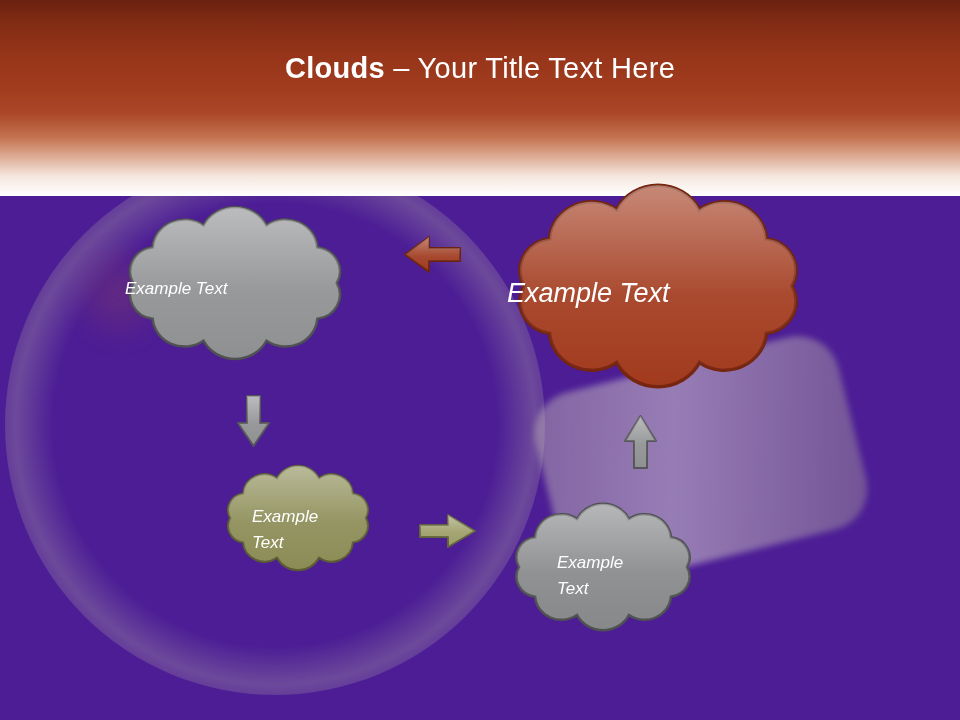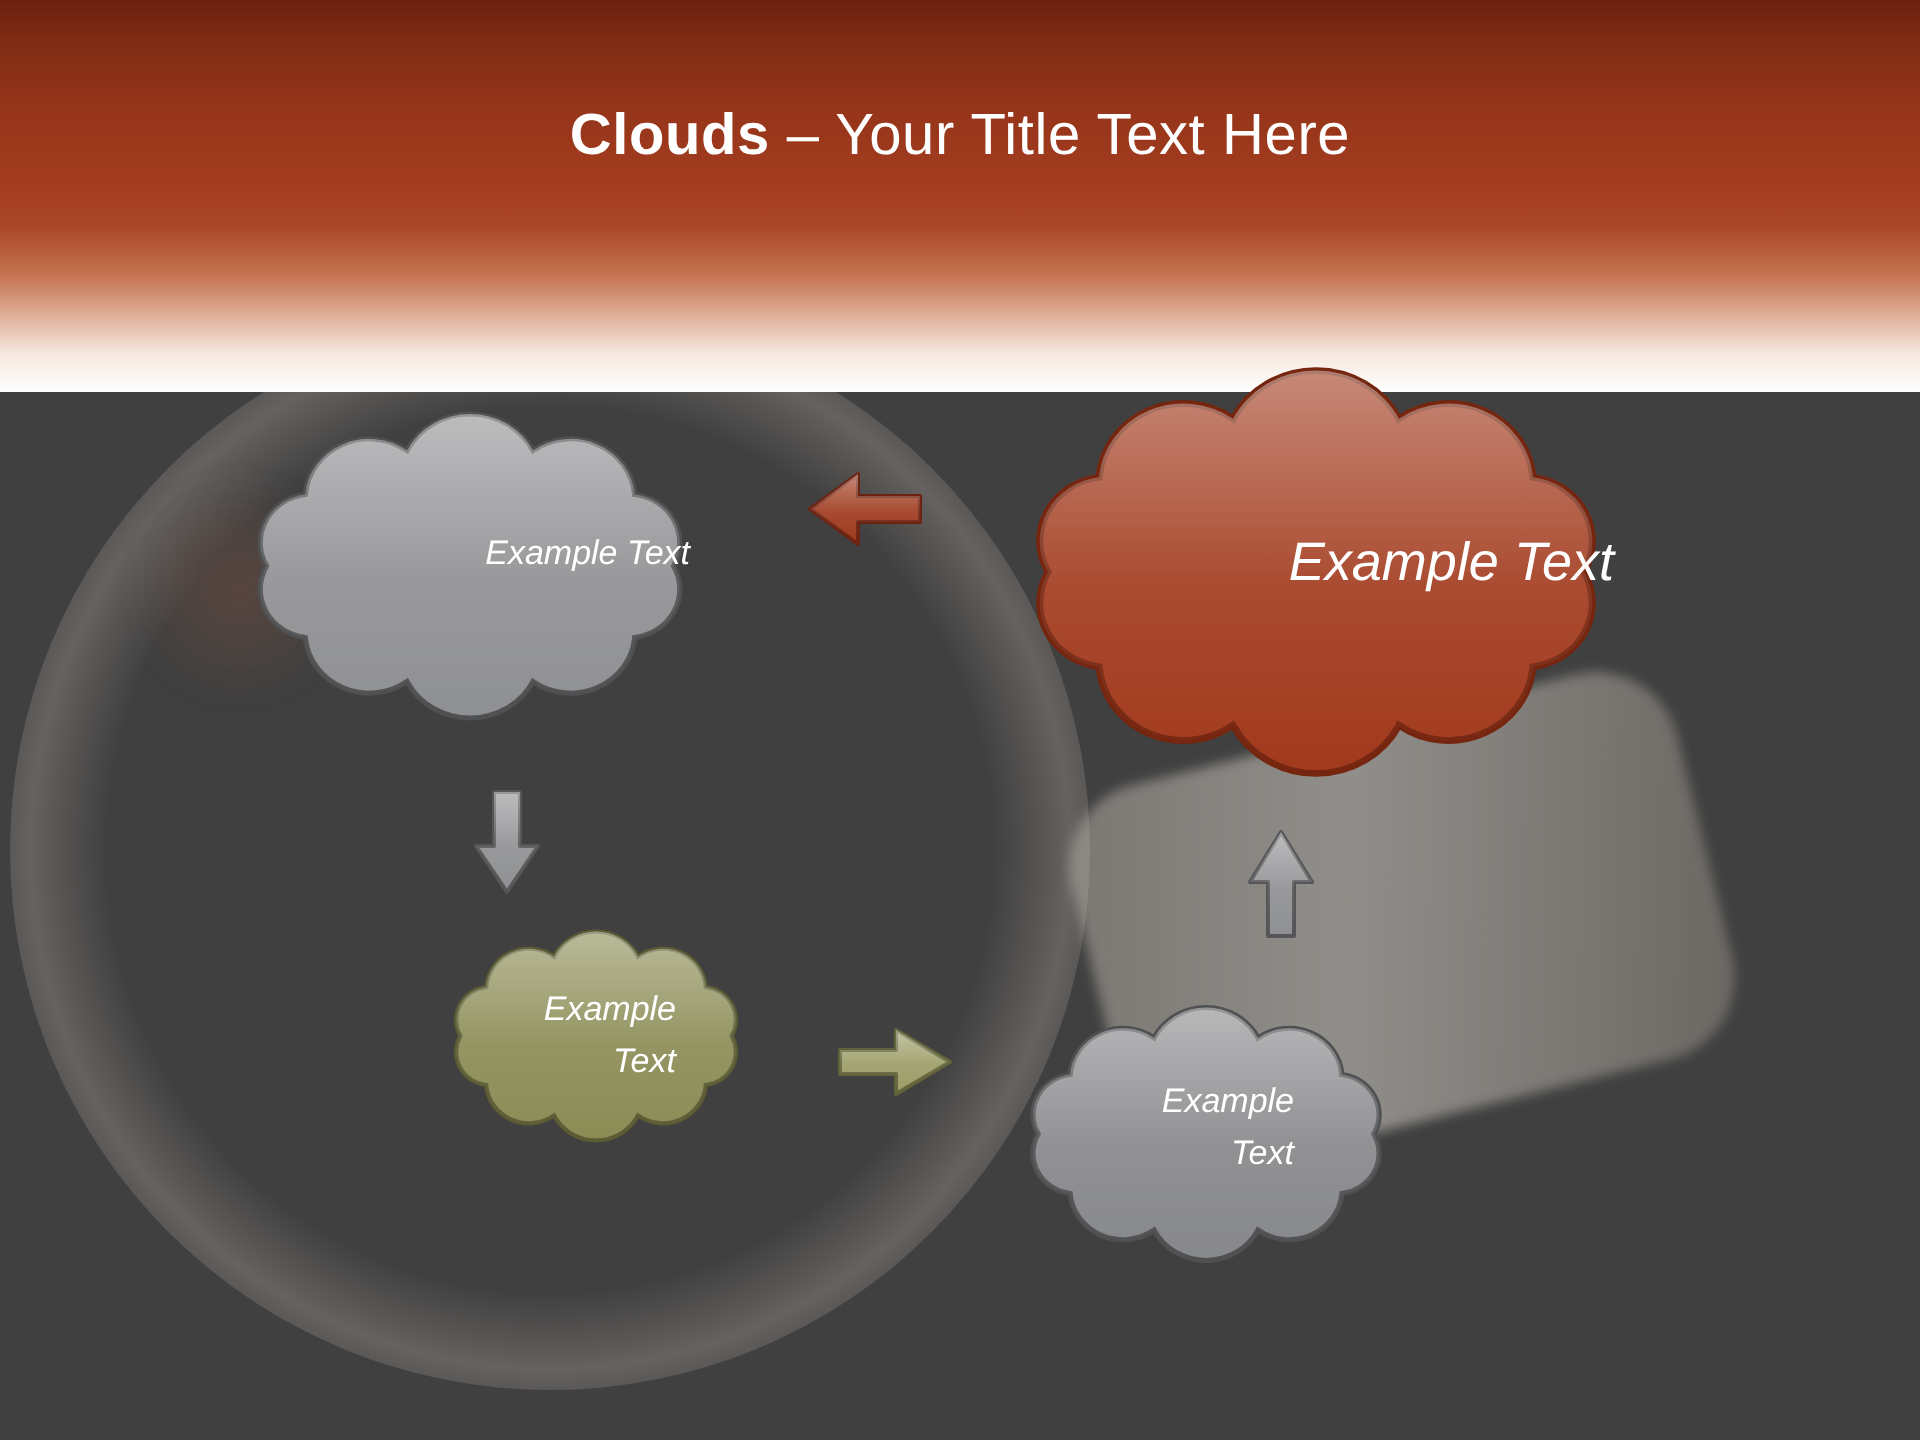--- a/index.html
+++ b/index.html
@@ -1,18 +1,18 @@
 <!DOCTYPE html>
 <html><head>
 <meta charset="utf-8">
 <style>
   html,body{margin:0;padding:0;background:#e8e8e8;}
   .slide{
     position:relative;width:960px;height:720px;overflow:hidden;
-    background:#404040;font-family:"Liberation Sans",sans-serif;
+    background:#4c1d95;font-family:"Liberation Sans",sans-serif;
   }
   
   .header-band{
     position:absolute;left:0;top:0;width:100%;height:196px;z-index:2;
     background:linear-gradient(180deg,
       #6b2010 0%,#7f2b14 10%,#96351a 28%,#a23c1e 46%,
       #ab4828 58%,#c47250 70%,#e0b29c 81%,#f5e7de 90%,#ffffff 100%);
   }
   .slide-title{
     position:absolute;top:52px;left:0;width:100%;text-align:center;
@@ -36,21 +36,21 @@
   }
   .bulb-reflection{
     left:72px;top:232px;width:95px;height:125px;border-radius:50%;
     filter:blur(8px);
     background:radial-gradient(circle,rgba(187,92,58,0.22),rgba(187,92,58,0) 70%);
   }
   
   .cloud,.arrow{position:absolute;z-index:4;overflow:visible;}
   .label{
     position:absolute;z-index:5;color:#ffffff;font-style:italic;
-    text-align:right;line-height:1.55;pointer-events:none;
+    text-align:left;line-height:1.55;pointer-events:none;margin-top:12px;
   }
   .label.small{font-size:17px;}
   .label.big{font-size:27px;}
 </style>
 </head>
 <body>
 
 <svg width="0" height="0" style="position:absolute">
   <defs>
     <path id="cloudShape" d="M195 70 A24 24 0 0 1 176.9 105.3 A30 30 0 0 1 129.4 127.1 A33 33 0 0 1 70.6 127.1 A30 30 0 0 1 23.1 105.3 A24 24 0 0 1 5 70 A24 24 0 0 1 23.1 34.7 A30 30 0 0 1 70.6 12.9 A33 33 0 0 1 129.4 12.9 A30 30 0 0 1 176.9 34.7 A24 24 0 0 1 195 70 Z"></path>

